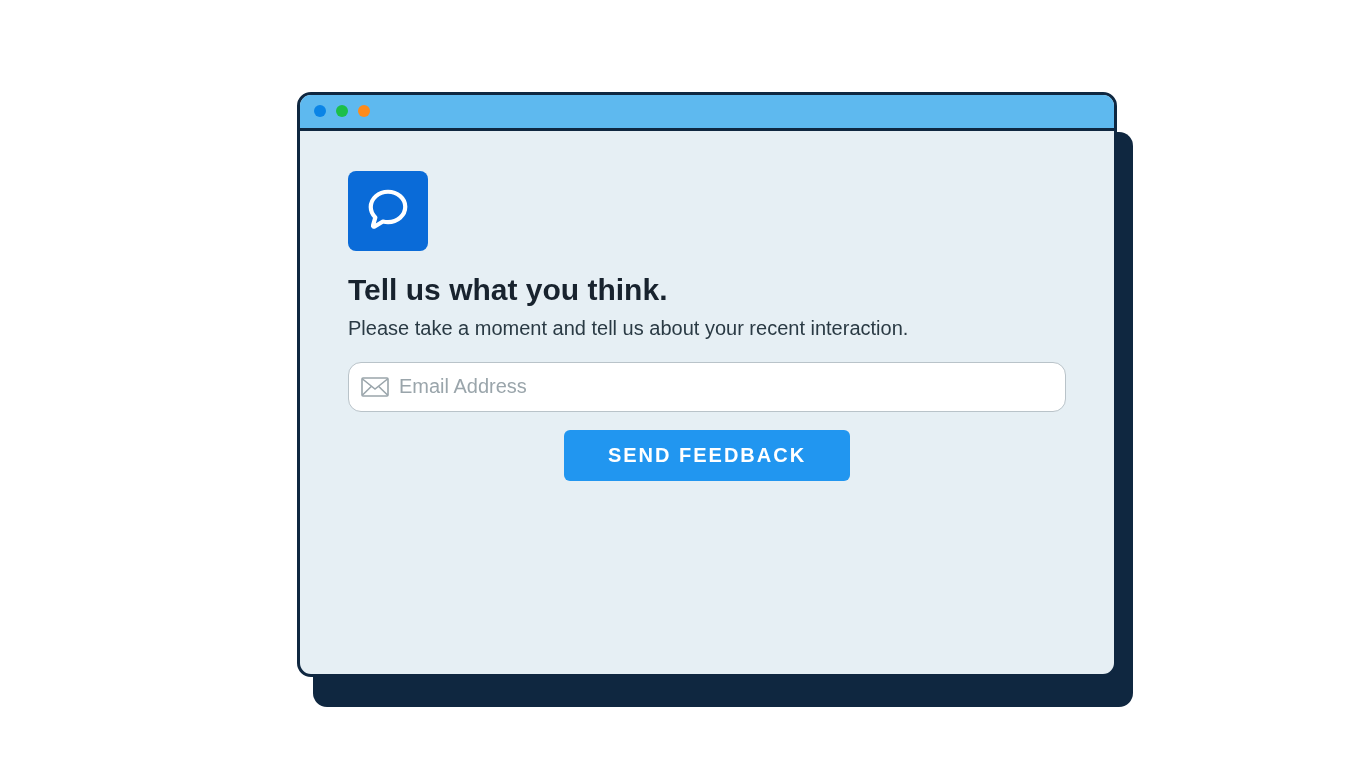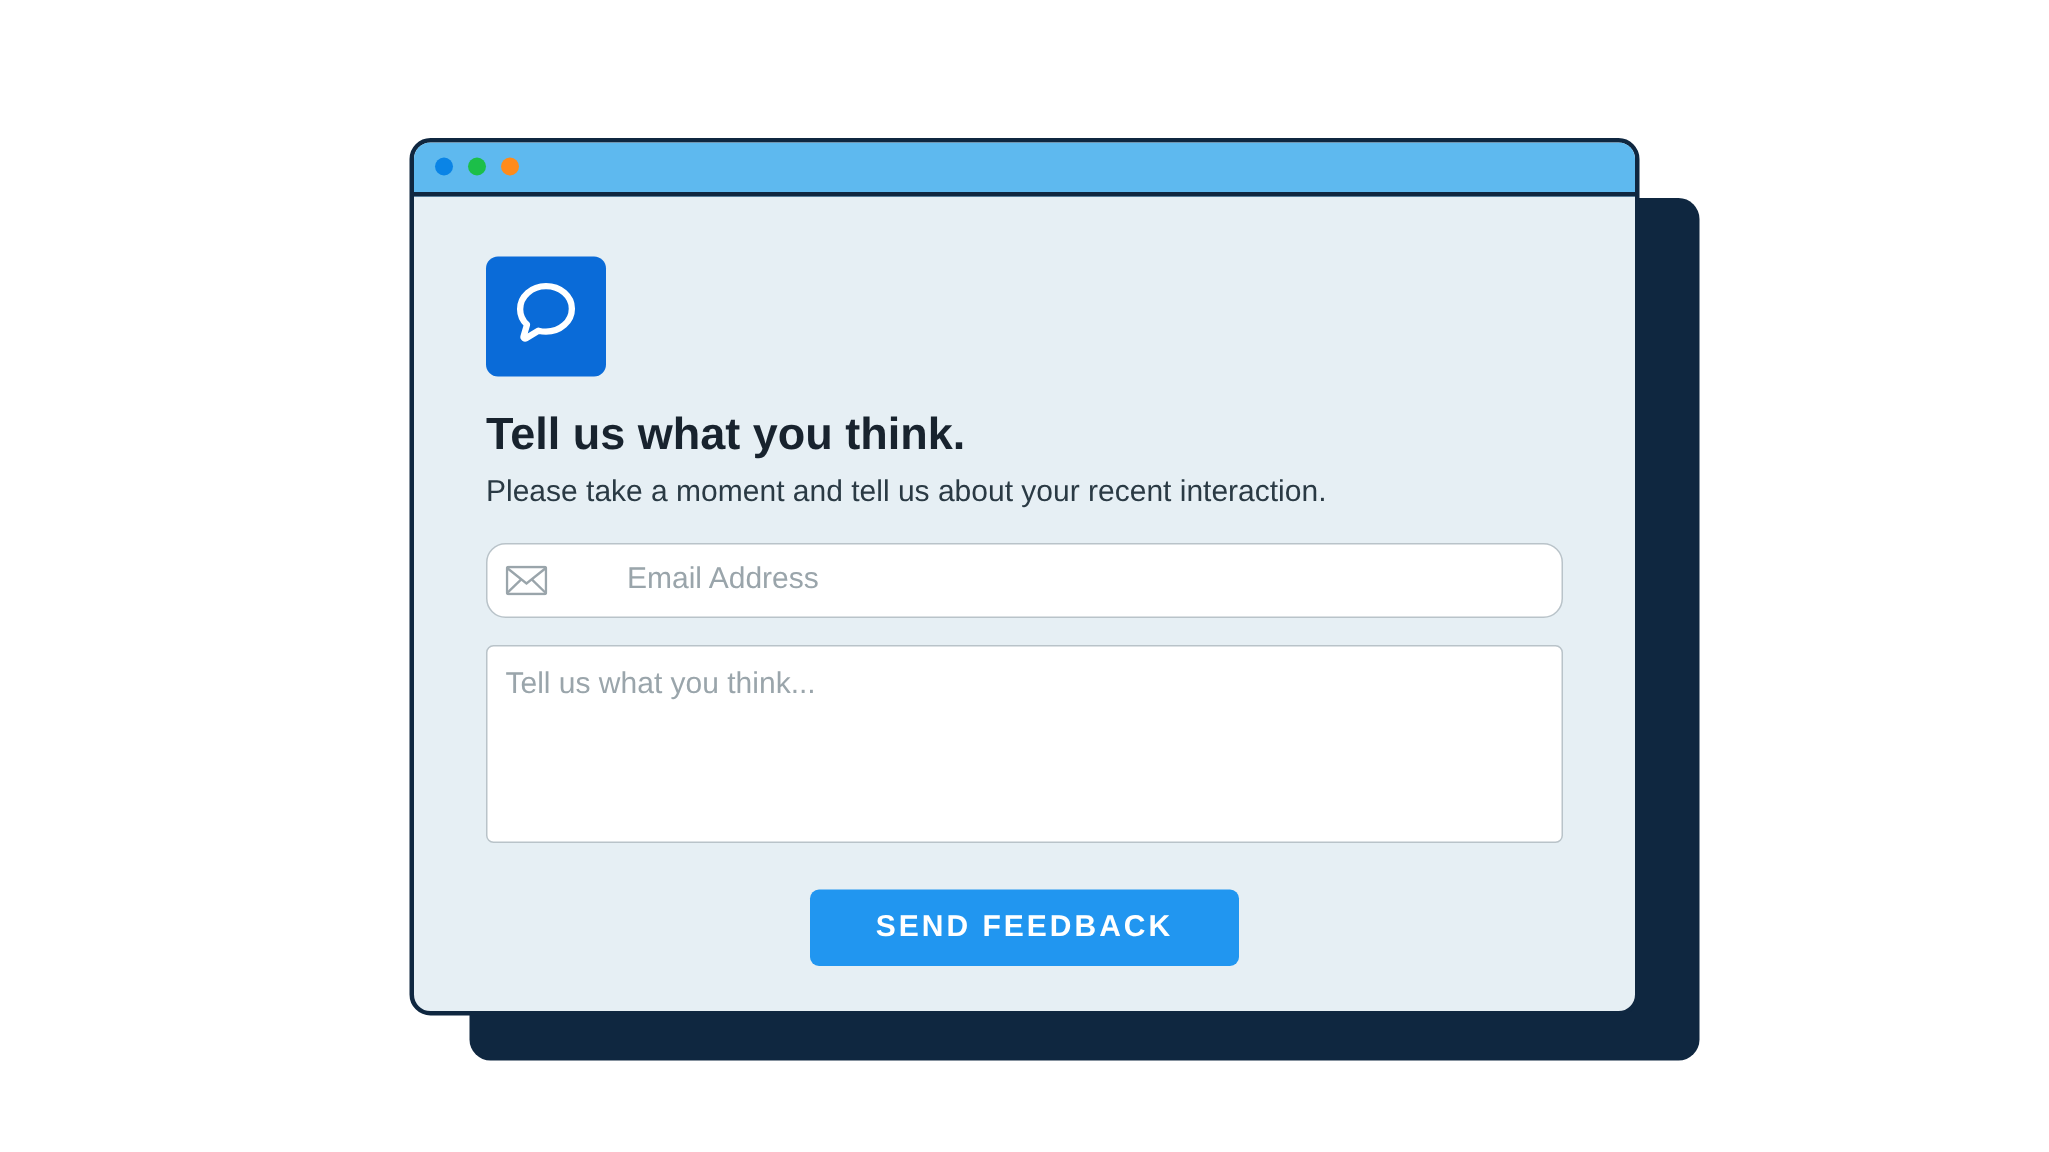--- a/index.html
+++ b/index.html
@@ -32,20 +32,21 @@
     }
     .window {
       position: relative;
       width: 820px;
       height: 585px;
       background: #e6eff4;
       border: 3px solid #0f2740;
       border-radius: 14px;
       overflow: hidden;
       z-index: 1;
+      margin-left: 24px;
     }
     .titlebar {
       height: 36px;
       background: #5eb9ef;
       border-bottom: 3px solid #0f2740;
       display: flex;
       align-items: center;
       padding-left: 14px;
       gap: 10px;
     }
@@ -84,21 +85,20 @@
     }
     .input-row {
       background: #ffffff;
       border: 1px solid #b9c3c9;
       border-radius: 13px;
       display: flex;
       align-items: center;
       height: 50px;
       padding: 0 12px;
       margin-bottom: 18px;
-      gap: 43px;
     }
     .email-icon {
       margin-right: 10px;
       display: flex;
       align-items: center;
     }
     .email-input {
       border: none;
       outline: none;
       font-size: 20px;
@@ -171,20 +171,19 @@
           <svg width="28" height="20" viewBox="0 0 28 20" fill="none">
             <rect x="1" y="1" width="26" height="18" rx="1" stroke="#9aa5ab" stroke-width="1.6" fill="none"></rect>
             <path d="M1.5 2 L14 12 L26.5 2" stroke="#9aa5ab" stroke-width="1.6" fill="none"></path>
             <path d="M1.5 18 L10.5 9.2" stroke="#9aa5ab" stroke-width="1.6" fill="none"></path>
             <path d="M26.5 18 L17.5 9.2" stroke="#9aa5ab" stroke-width="1.6" fill="none"></path>
           </svg>
         </span>
         <input type="text" class="email-input" placeholder="Email Address" style="">
       </div>
 
-      <textarea class="textarea-field" placeholder="Tell us what you think..." style=""></textarea>
 
       <div class="button-row">
         <button class="send-btn">SEND FEEDBACK</button>
       </div>
     </div>
   </div>
 </div>
 
 </body></html>

